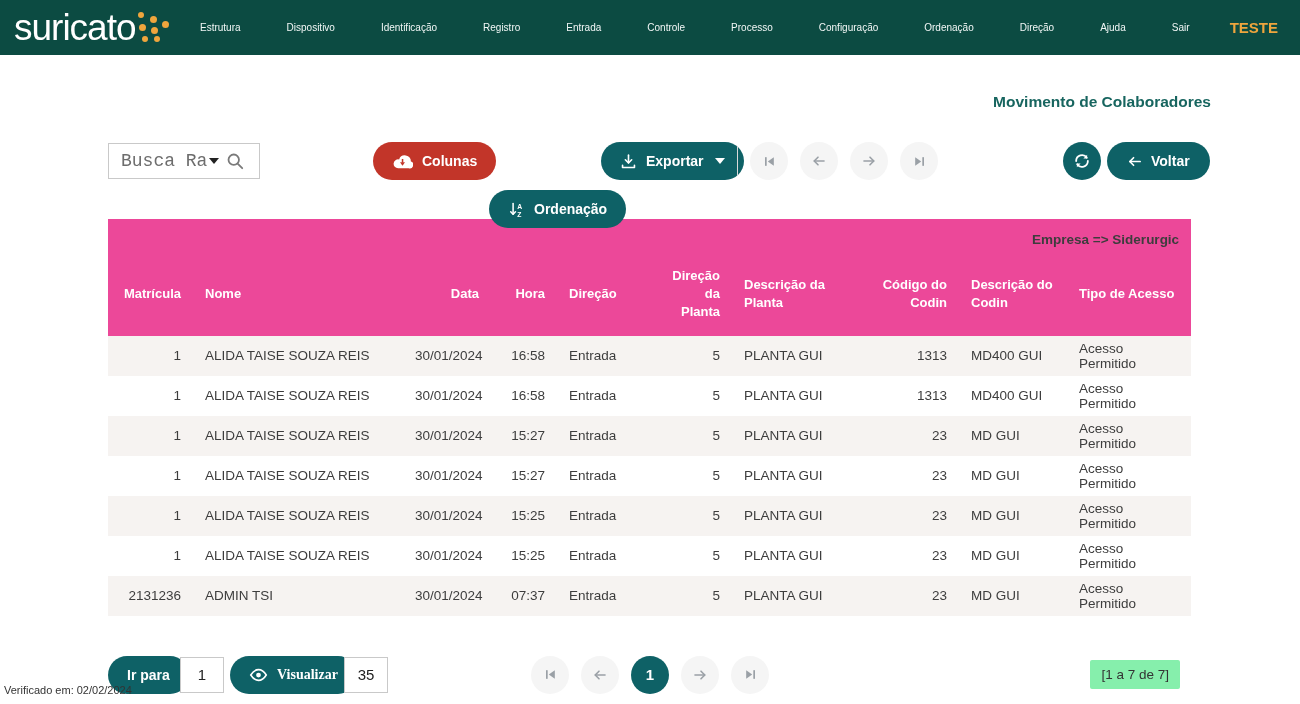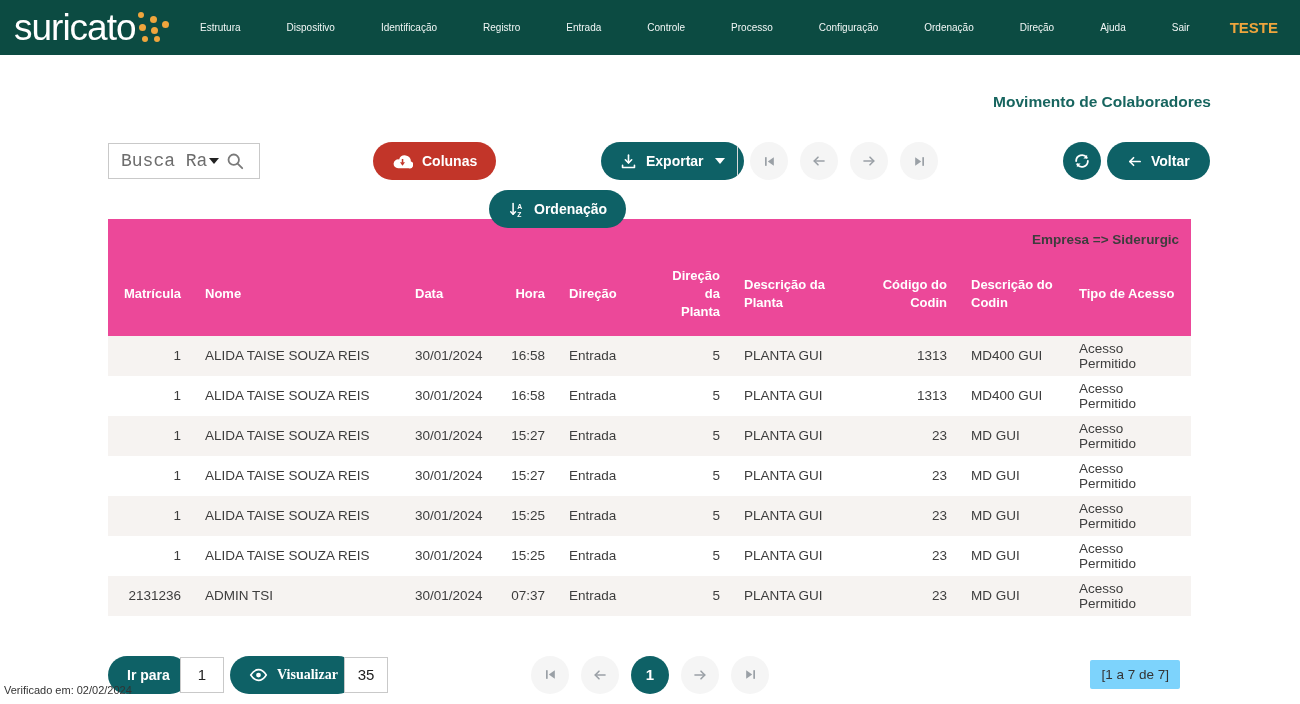--- a/index.html
+++ b/index.html
@@ -68,37 +68,37 @@
   .grid thead { background:#ec4899; color:#fff; }
   .group-row td { padding:14px 12px 12px 18px; font-size:13.5px; font-weight:bold; }
   .grid th { font-size:13px; font-weight:bold; padding:8px 12px 14px 12px;
     line-height:1.4; vertical-align:middle; cursor:pointer; }
   .grid td { font-size:13.5px; color:#3d3d3d; padding:0 12px; height:40px; }
   .grid th, .grid td { text-align:left; }
   .grid th:nth-child(1), .grid td:nth-child(1),
   .grid th:nth-child(4), .grid td:nth-child(4),
   .grid th:nth-child(6), .grid td:nth-child(6),
   .grid th:nth-child(8), .grid td:nth-child(8) { text-align:right; }
-  .grid th:nth-child(3), .grid td:nth-child(3) { text-align:left; }
+  .grid th:nth-child(3), .grid td:nth-child(3) { text-align:right; }
   .grid tbody tr:nth-child(odd) { background:#f6f3f1; }
   .grid tbody tr:nth-child(even){ background:#fff; }
 
   
   .bottom-bar { position:relative; height:38px; margin-top:40px; }
   .btn-irpara { left:108px; }
   .num-input { position:absolute; top:1px; width:44px; height:36px; border:1px solid #c9c9c9;
     text-align:center; font-size:15px; color:#222; font-family:"Liberation Sans",sans-serif; outline:none; }
   .inp-page { left:180px; }
   .btn-visualizar { left:230px;font-family:Liberation Serif, serif; }
   .inp-size { left:344px; }
   .bb-pager { position:absolute; left:50%; top:0; transform:translateX(-50%); display:flex; gap:12px; }
   .page-current { width:38px; height:38px; border-radius:50%; border:none; background:#0e6166;
     color:#fff; font-size:15px; font-weight:bold; display:inline-flex; align-items:center;
     justify-content:center; cursor:pointer; font-family:"Liberation Sans",sans-serif; }
-  .range-badge { position:absolute; right:120px; top:4px; background:#7dd3fc; color:#333;
+  .range-badge { position:absolute; right:120px; top:4px; background:#86efac; color:#333;
     font-size:13.5px; padding:7px 11px; border-radius:2px; }
 
   .verify-note { position:absolute; left:4px; bottom:8px; font-size:11px; color:#333; }
 
   .icon { display:inline-flex; align-items:center; }
 </style>
 </head>
 <body>
 
 <div class="navbar">

